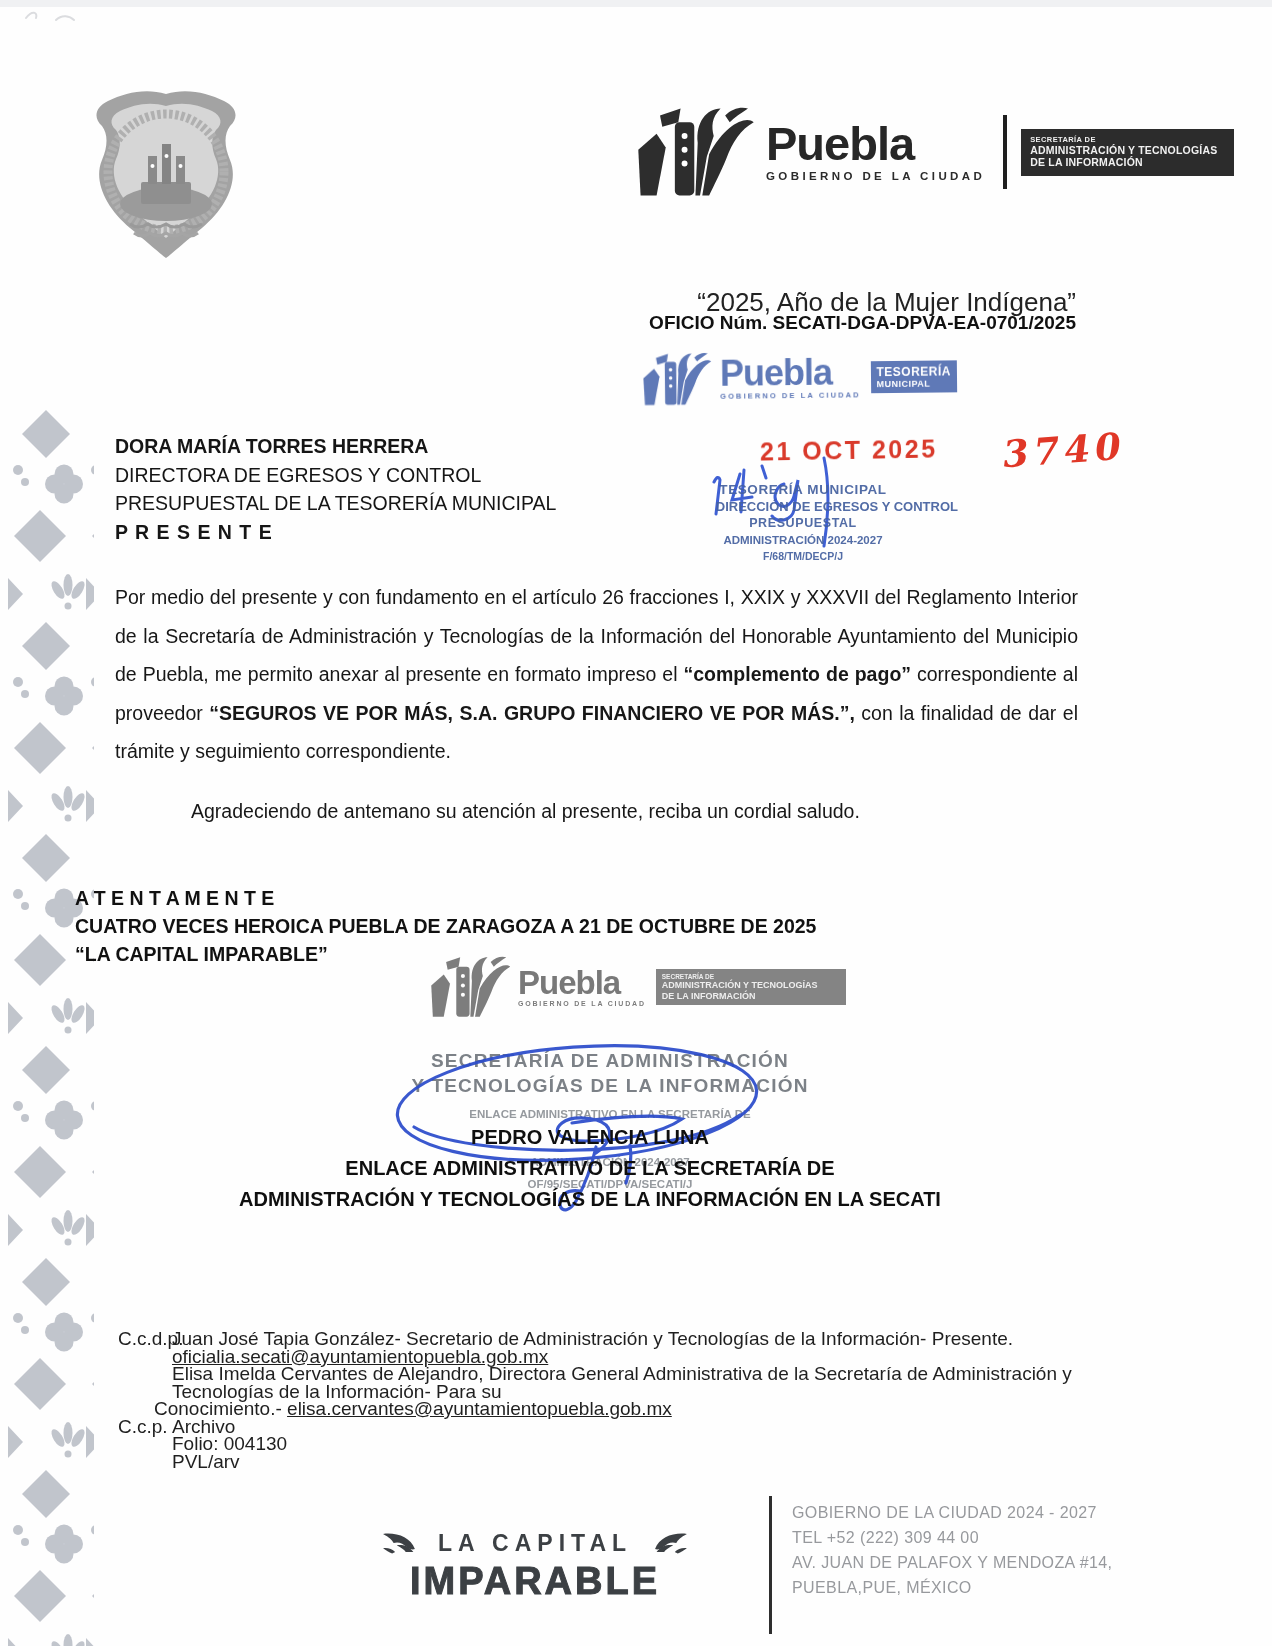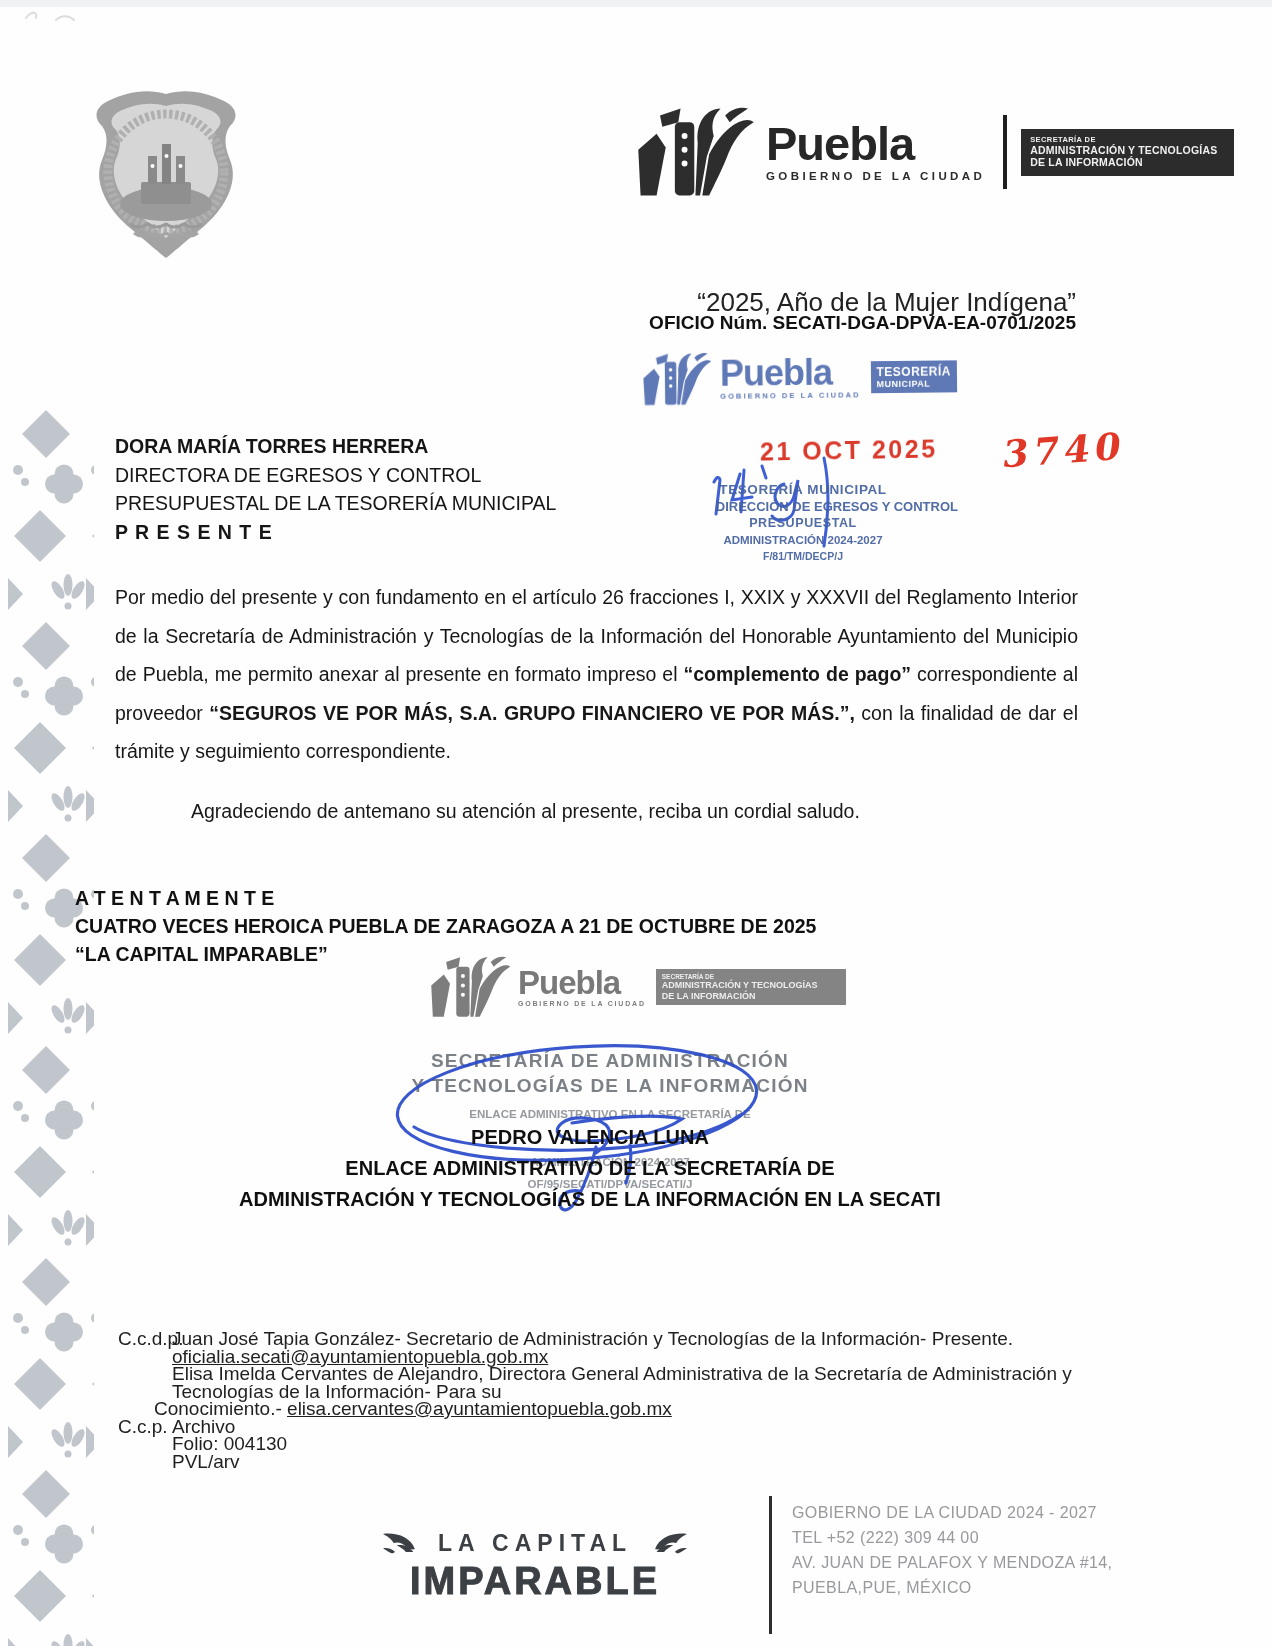--- a/index.html
+++ b/index.html
@@ -224,21 +224,21 @@
       <path d="M74 22 l4 12"></path>
       <path d="M96 40 c-8 2 -12 14 -6 20 c6 6 14 0 16 -8 l4 -16 l-4 30 c-2 10 -16 14 -22 6"></path>
       <path d="M136 14 c6 28 4 62 0 88"></path>
     </g>
   </svg>
   <div class="abs deptlines">
     <div class="dl0">TESORERÍA MUNICIPAL</div>
     <div class="dl1">DIRECCIÓN DE EGRESOS Y CONTROL</div>
     <div class="dl2">PRESUPUESTAL</div>
     <div class="dl3">ADMINISTRACIÓN 2024-2027</div>
-    <div class="dl4">F/81/TM/DECP/J</div>
+    <div class="dl4">F/68/TM/DECP/J</div>
   </div>
   <div class="abs folio">3740</div>
 
   <div class="abs bodyp"><span>Por medio del presente y con fundamento en el artículo 26 fracciones I, XXIX y XXXVII del Reglamento Interior de la Secretaría de Administración y Tecnologías de la Información del Honorable Ayuntamiento del Municipio de Puebla, me permito anexar al presente en formato impreso el </span><span class="b">“complemento de pago”</span><span> correspondiente al proveedor </span><span class="b">“SEGUROS VE POR MÁS, S.A. GRUPO FINANCIERO VE POR MÁS.”,</span><span> con la finalidad de dar el trámite y seguimiento correspondiente.</span></div>
   <div class="abs bodyp2">Agradeciendo de antemano su atención al presente, reciba un cordial saludo.</div>
 
   <div class="abs closing">
     <div>A T E N T A M E N T E</div>
     <div>CUATRO VECES HEROICA PUEBLA DE ZARAGOZA A 21 DE OCTUBRE DE 2025</div>
     <div>“LA CAPITAL IMPARABLE”</div>

